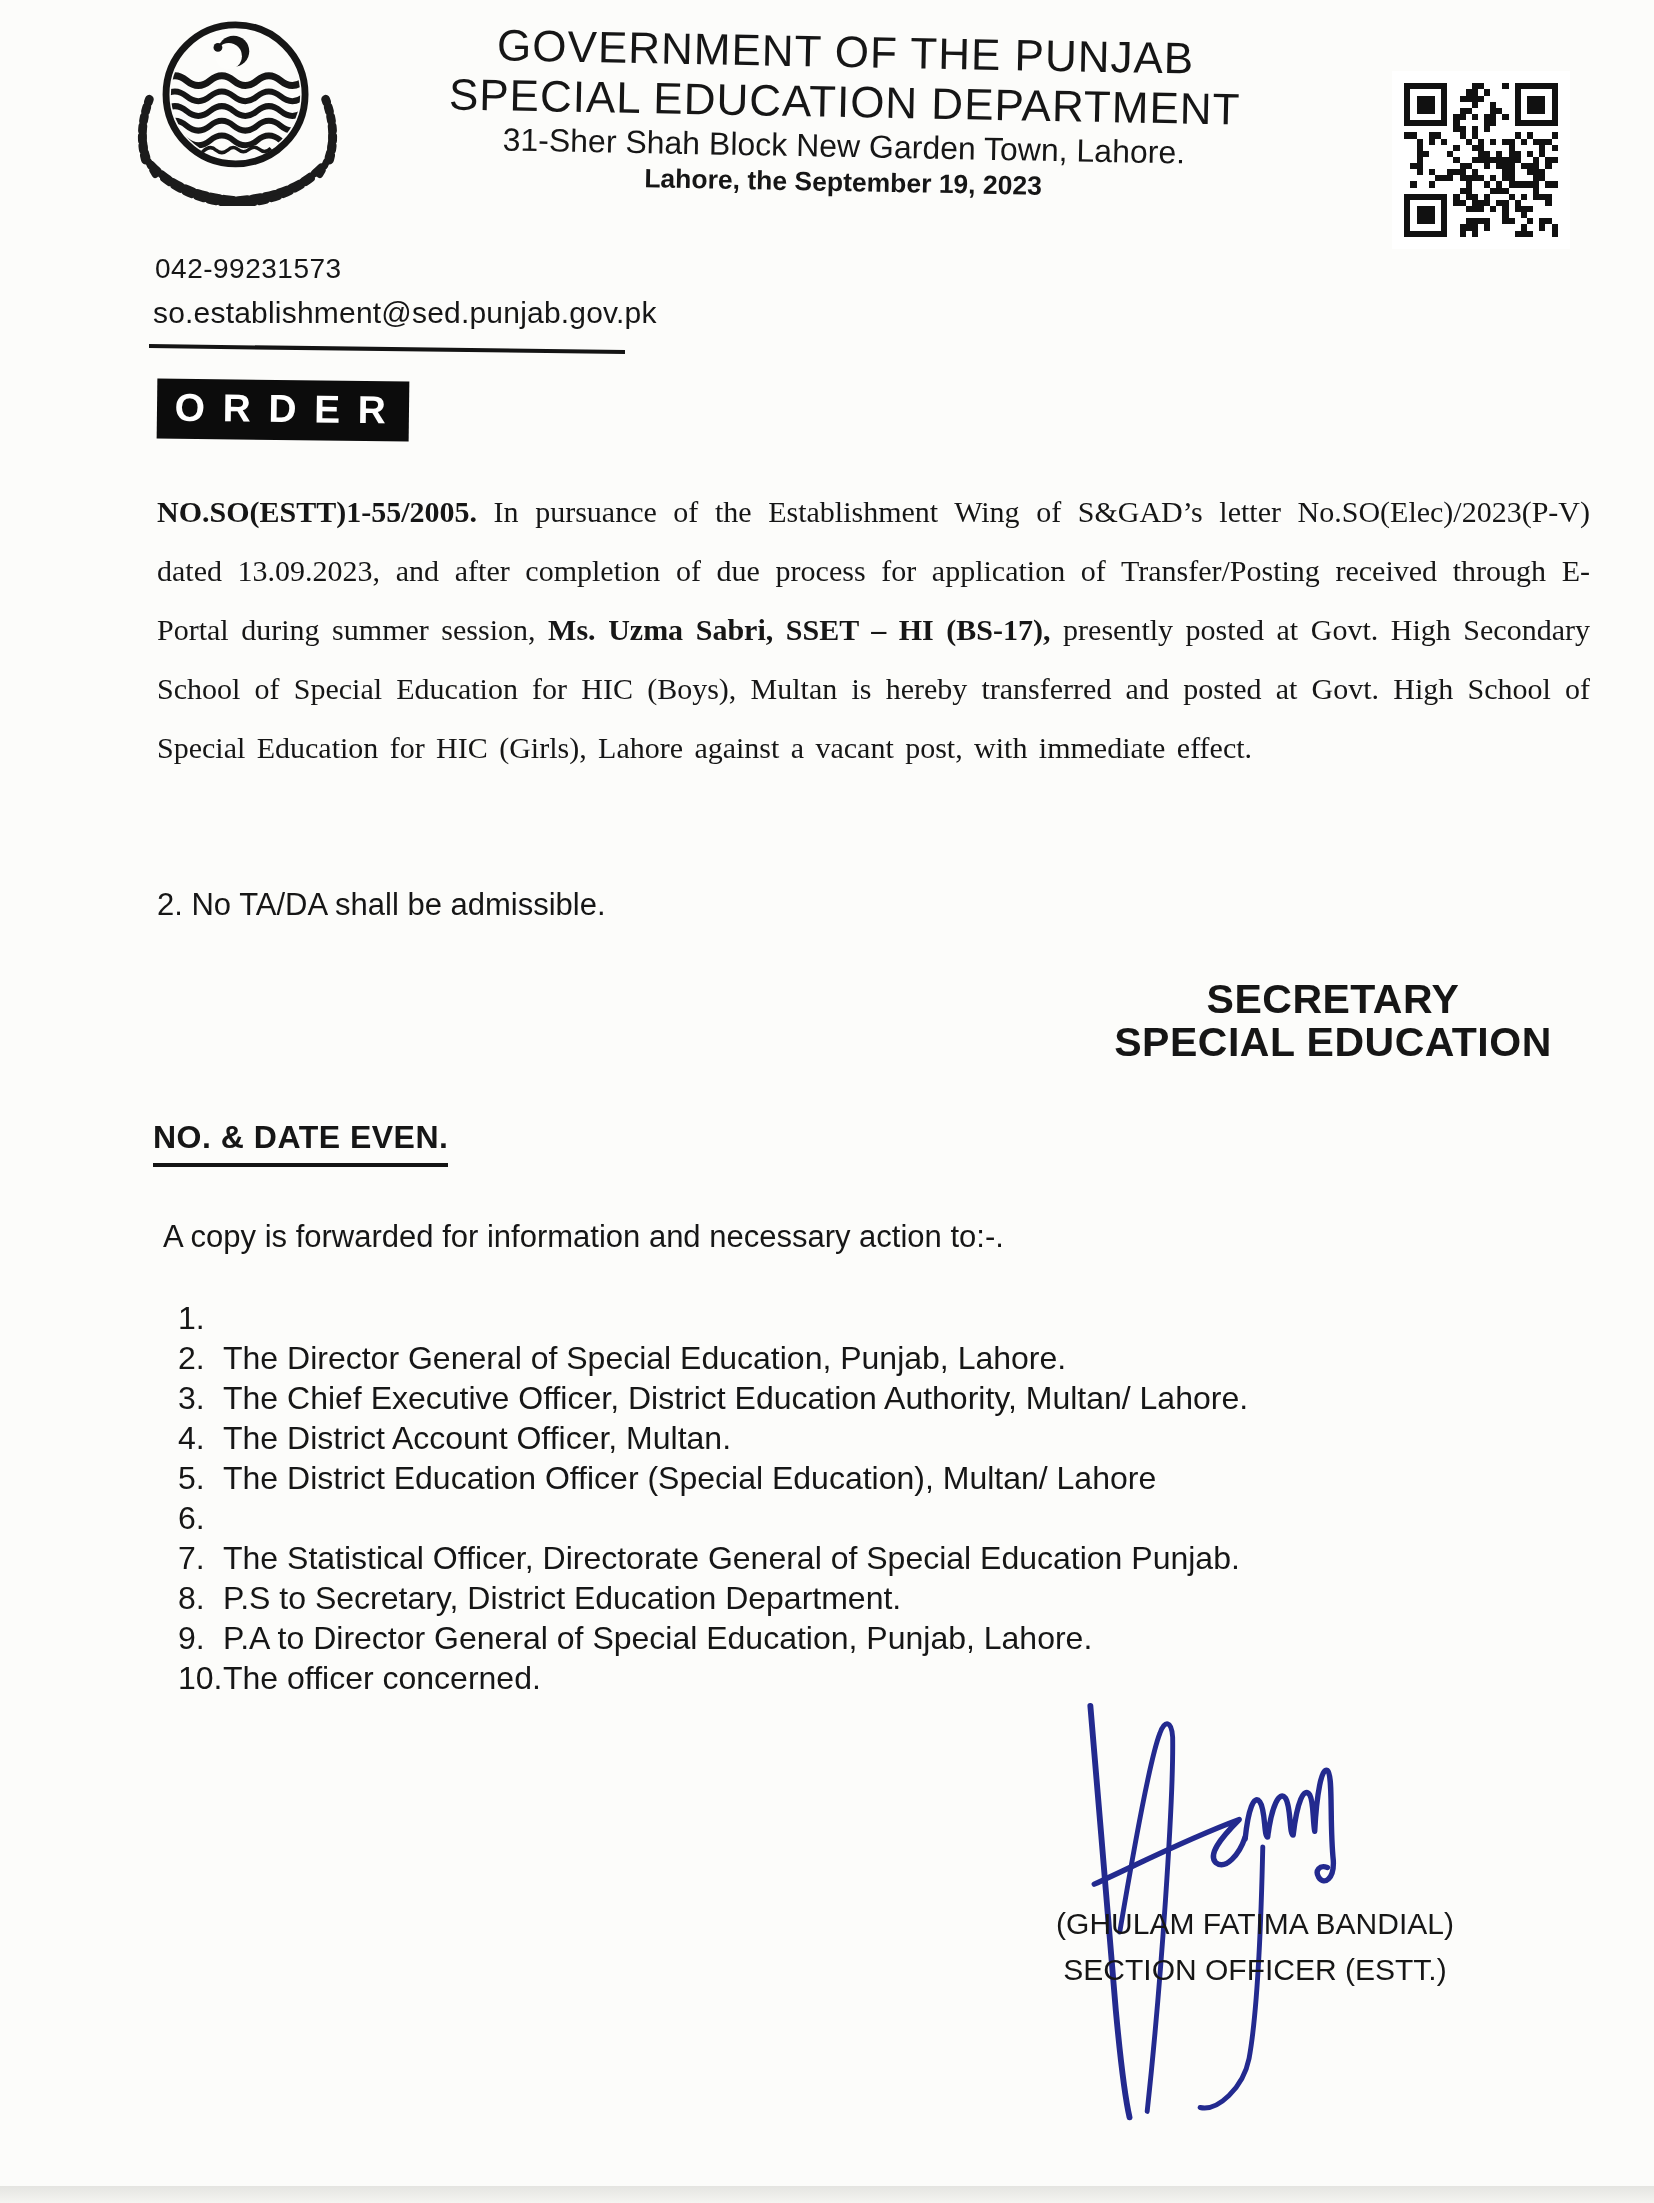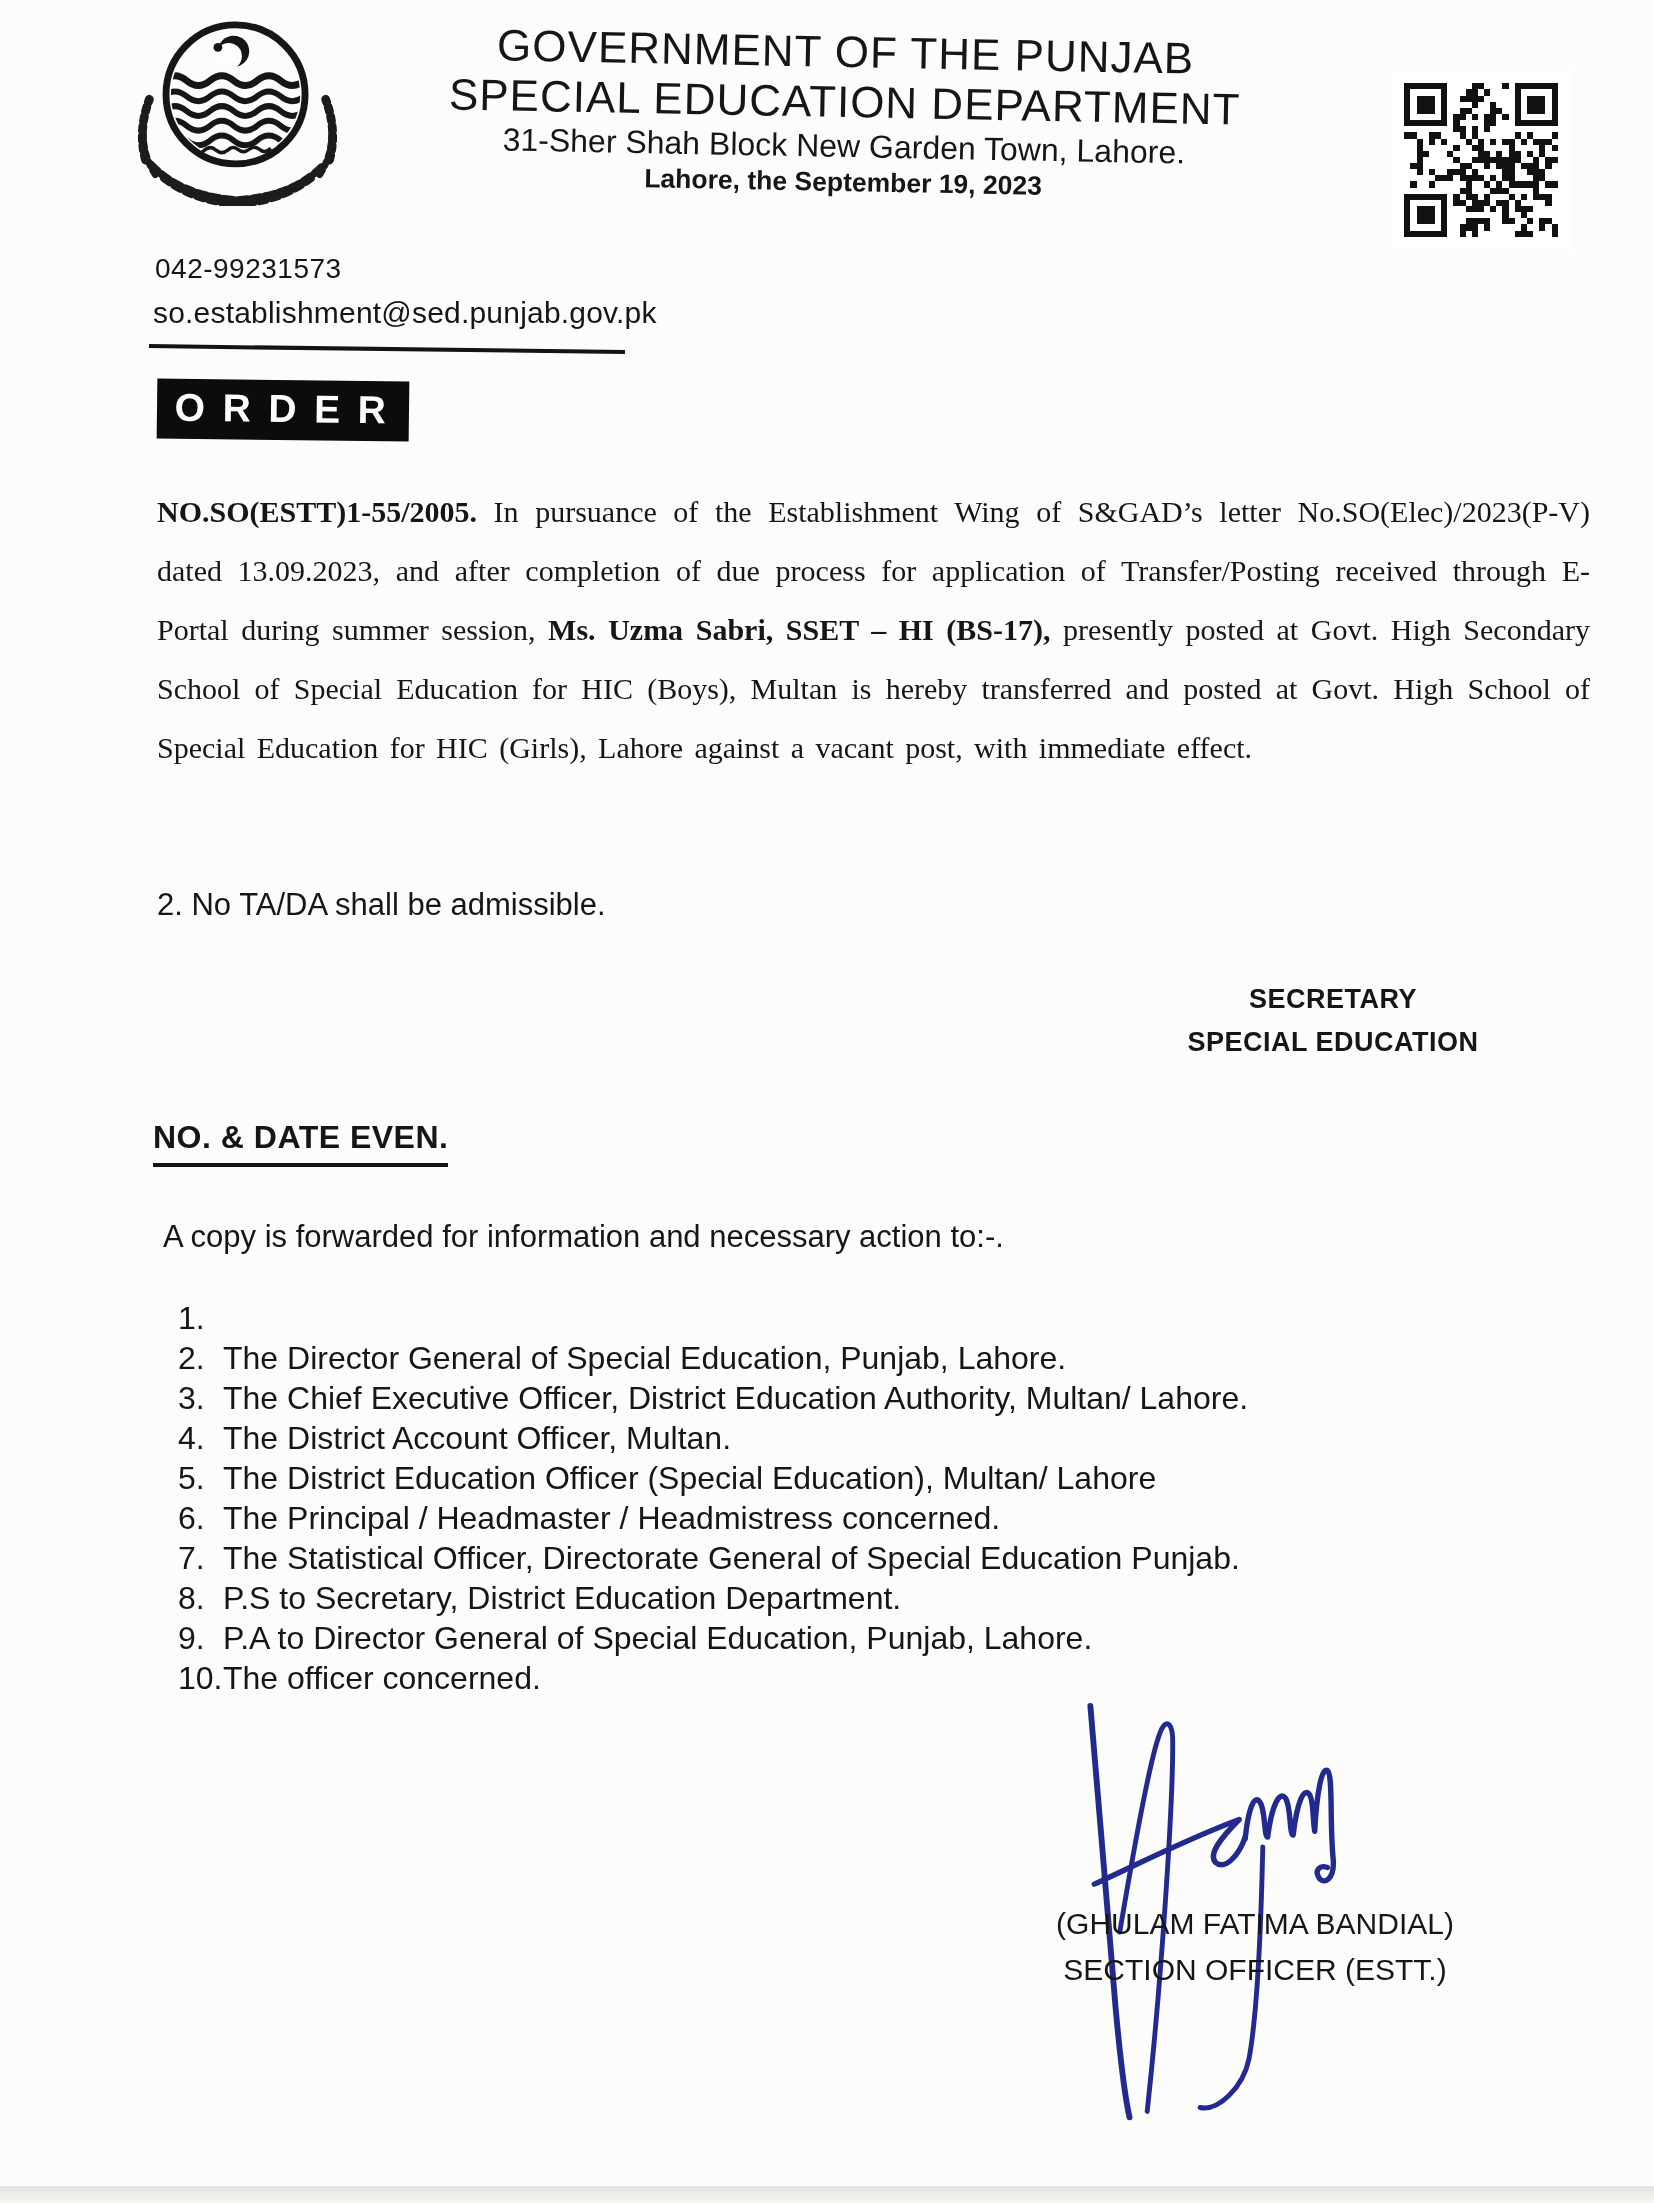--- a/index.html
+++ b/index.html
@@ -32,21 +32,21 @@
 
   .body-para{
     left:157px;top:482px;width:1433px;
     font-family:"Liberation Serif",serif;
     font-size:30px;line-height:59px;text-align:justify;
     word-spacing:3.9px;
   }
   .clause2{left:157px;top:887px;font-size:31px;}
 
   .secretary-block{left:1078px;top:978px;width:510px;text-align:center;
-    font-weight:700;font-size:27px;line-height:43px;letter-spacing:0.5px;}
+    font-weight:700;font-size:41px;line-height:43px;letter-spacing:0.5px;}
 
   .no-date{left:153px;top:1119px;font-size:32px;font-weight:700;letter-spacing:0.5px;
     border-bottom:4.9px solid #141414;padding-bottom:6.9px;}
 
   .cc-intro{left:163px;top:1219px;font-size:31px;}
 
   .cc-list{left:178px;top:1298px;width:1411px;font-size:32px;}
   .cc-item{display:flex;line-height:40px;}
   .cc-num{flex:0 0 45px;}
 
@@ -339,21 +339,20 @@
   <div class="cc-item">
       <span class="cc-num">4.</span>
       <span>The District Account Officer, Multan.</span>
     </div>
   <div class="cc-item">
       <span class="cc-num">5.</span>
       <span>The District Education Officer (Special Education), Multan/ Lahore</span>
     </div>
   <div class="cc-item">
       <span class="cc-num">6.</span>
-      <span>The Principal / Headmaster / Headmistress concerned.</span>
     </div>
   <div class="cc-item">
       <span class="cc-num">7.</span>
       <span>The Statistical Officer, Directorate General of Special Education Punjab.</span>
     </div>
   <div class="cc-item">
       <span class="cc-num">8.</span>
       <span>P.S to Secretary, District Education Department.</span>
     </div>
   <div class="cc-item">

